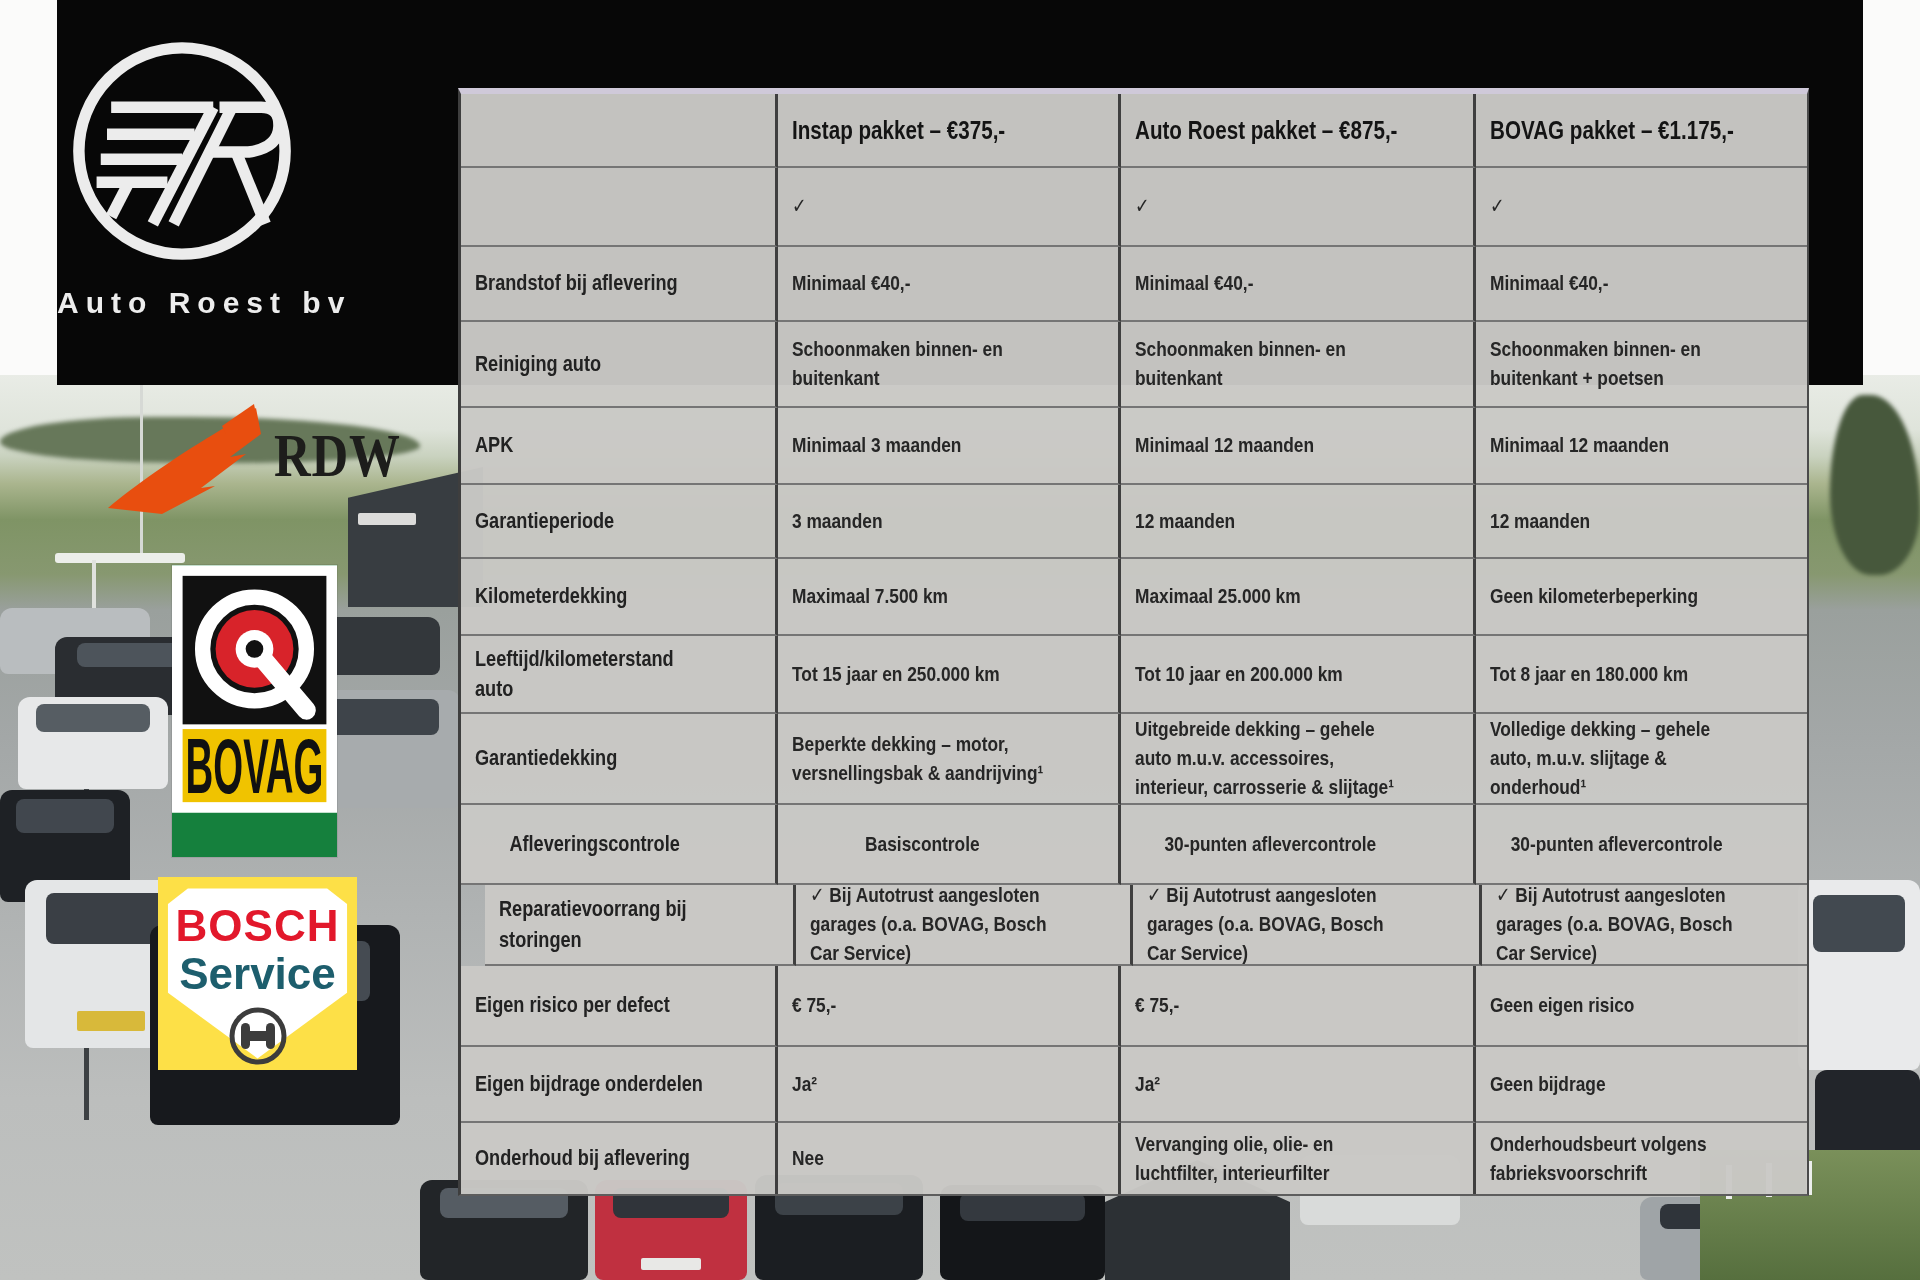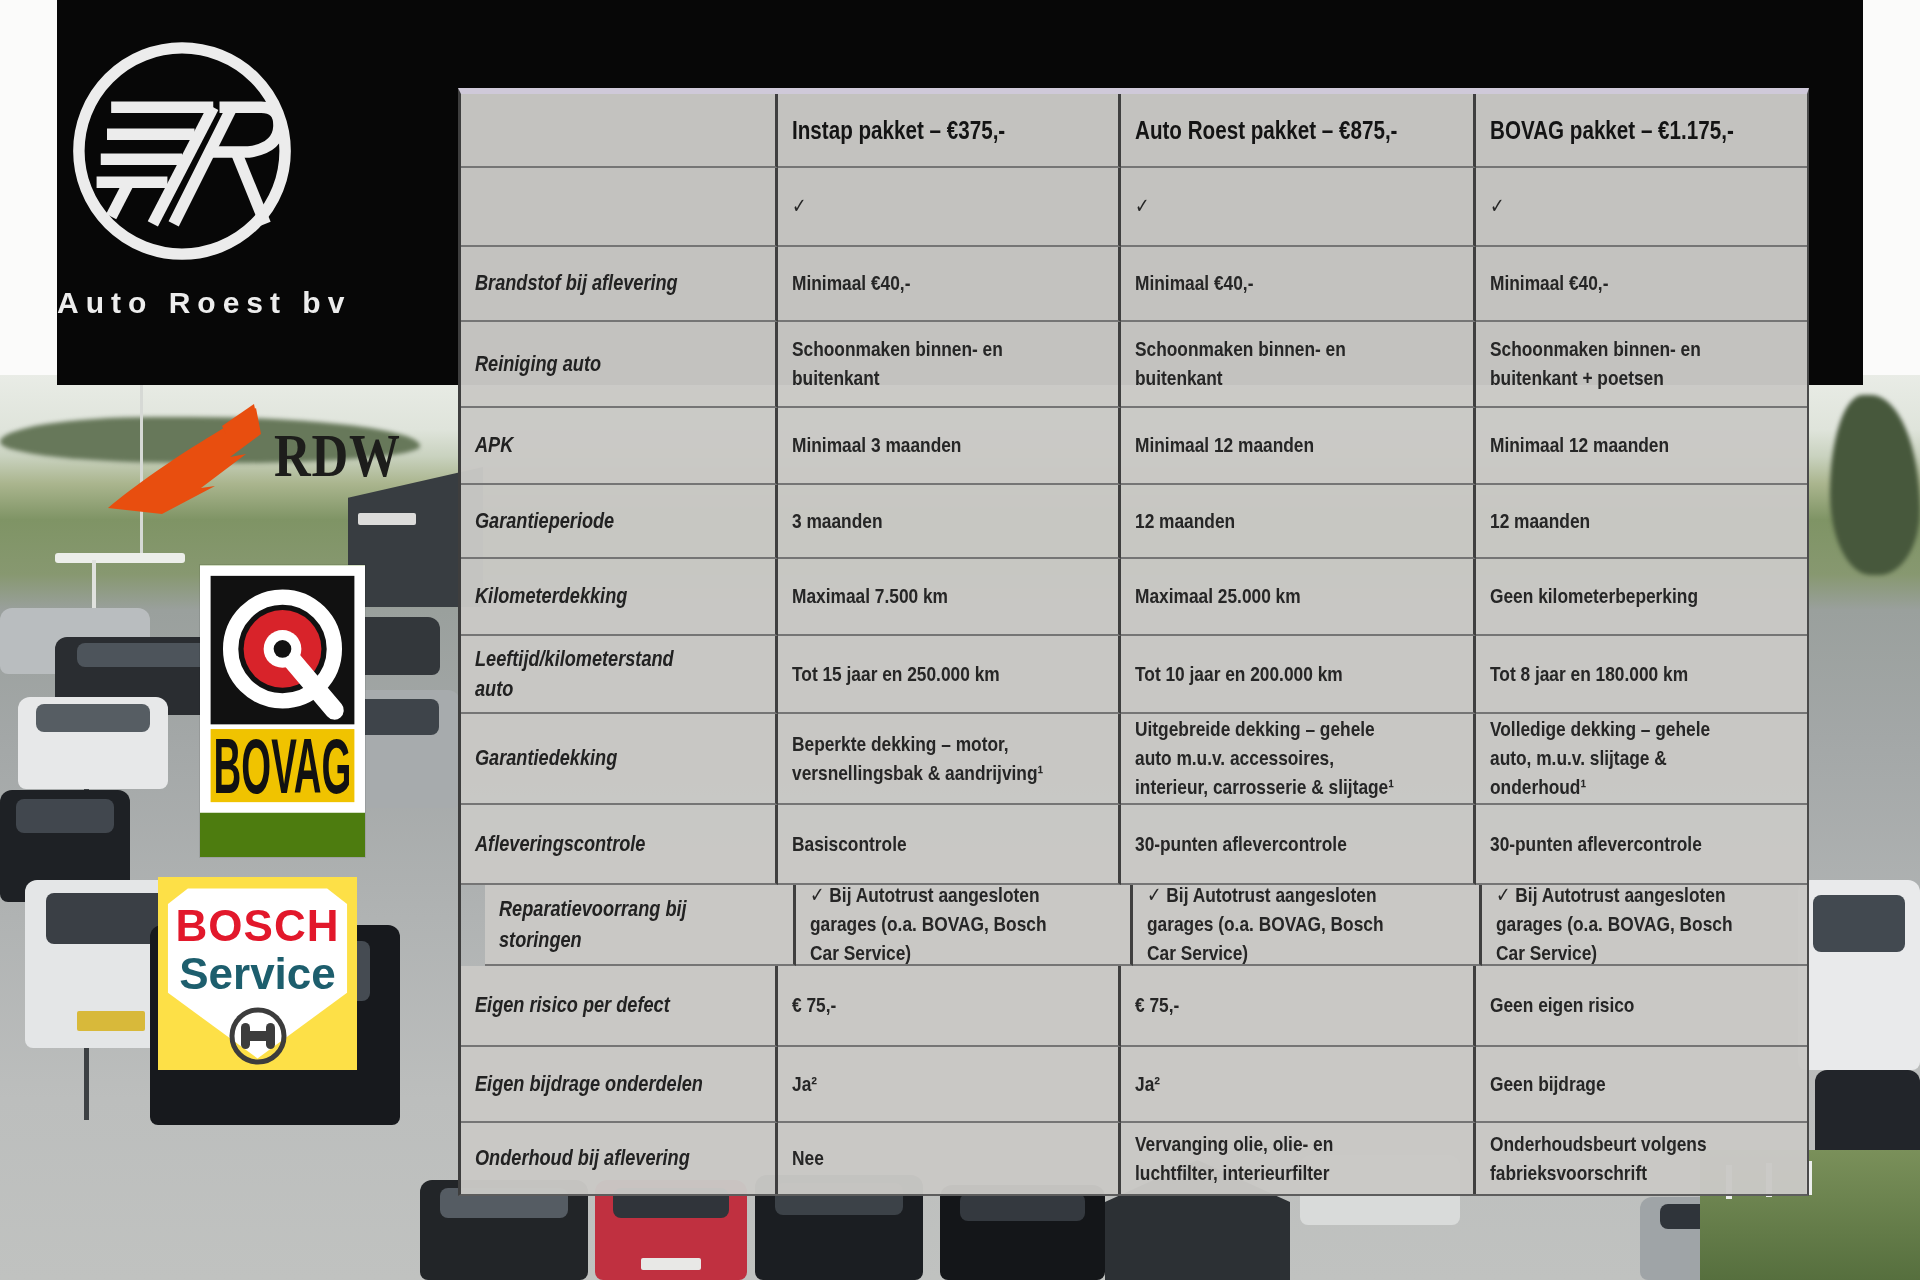--- a/index.html
+++ b/index.html
@@ -26,22 +26,22 @@
   .ar-name{margin-top:6px;color:#ededed;font-size:30px;font-weight:bold;letter-spacing:7px;white-space:nowrap;}
 
   
   .rdw{position:absolute;left:104px;top:398px;width:310px;height:110px;}
   .rdw svg{position:absolute;left:0;top:4px;}
   .rdw-text{position:absolute;left:170px;top:22px;font-family:"Liberation Serif","DejaVu Serif",serif;
             font-weight:bold;font-size:62px;color:#1d1d1b;letter-spacing:1px;
             transform:scaleX(.82);transform-origin:0 50%;}
 
   
-  .bovag{position:absolute;left:172px;top:565px;width:165px;height:292px;background:#4d7c0f;
-         box-shadow:0 0 0 1px rgba(0,0,0,.08);margin-left:28px;}
+  .bovag{position:absolute;left:172px;top:565px;width:165px;height:292px;background:#15803d;
+         box-shadow:0 0 0 1px rgba(0,0,0,.08);}
 
   
   .bosch{position:absolute;left:158px;top:877px;width:199px;height:193px;background:#fde047;}
   .bosch-shield{position:absolute;left:0;top:0;width:100%;height:100%;background:#ffffff;
         clip-path:polygon(5% 14%,15% 6%,85% 6%,95% 14%,95% 60%,50% 94%,5% 60%);}
   .bosch-word{position:absolute;width:100%;text-align:center;font-weight:bold;}
   .bosch-red{top:24px;font-size:44px;letter-spacing:1px;color:#e2182b;}
   .bosch-teal{top:72px;font-size:44px;color:#1d5e6d;}
   .bosch-sym{position:absolute;left:50%;top:128px;transform:translateX(-50%);}
 
@@ -49,21 +49,21 @@
   .pkg-table{position:absolute;left:458px;top:88px;width:1346px;
              border-top:6px solid #cfc9d9;border-left:3px solid #3e3e3e;
              border-right:2px solid #4a4a4a;border-bottom:2px solid #5d5d5d;
              box-sizing:content-box;}
   .trow{display:flex;}
   .cell{box-sizing:border-box;border-right:3px solid #3f3f3f;border-bottom:2px solid #757575;
         background:rgba(201,200,197,0.97);display:flex;align-items:center;
         padding:4px 10px 4px 14px;overflow:hidden;}
   .trow .cell:last-child{border-right:none;}
   .trow:last-child .cell{border-bottom:none;}
-  .c0{width:317px;font-style:italic;} .c1{width:343px;} .c2{width:355px;} .c3{width:331px;}
+  .c0{width:317px;} .c1{width:343px;} .c2{width:355px;} .c3{width:331px;}
   .ct{display:block;width:121%;transform:scaleX(0.825);transform-origin:0 50%;
       font-weight:bold;color:#262626;font-size:21px;line-height:1.38;}
   .hrow .ct{font-size:25px;color:#141414;line-height:1.15;}
   .label .ct{font-size:22px;color:#222;}
 </style>
 </head>
 <body>
 
 <div class="stage">
 
@@ -307,21 +307,21 @@
         <div class="cell c1">
           <span class="ct">Beperkte dekking – motor, versnellingsbak &amp; aandrijving¹</span>
         </div>
         <div class="cell c2">
           <span class="ct">Uitgebreide dekking – gehele auto m.u.v. accessoires, interieur, carrosserie &amp; slijtage¹</span>
         </div>
         <div class="cell c3">
           <span class="ct">Volledige dekking – gehele auto, m.u.v. slijtage &amp; onderhoud¹</span>
         </div>
       </div>
-      <div class="trow" style="height: 80px;">
+      <div class="trow" style="height: 80px; text-align: center;">
         <div class="cell c0 label">
           <span class="ct">Afleveringscontrole</span>
         </div>
         <div class="cell c1">
           <span class="ct">Basiscontrole</span>
         </div>
         <div class="cell c2">
           <span class="ct">30-punten aflevercontrole</span>
         </div>
         <div class="cell c3">

